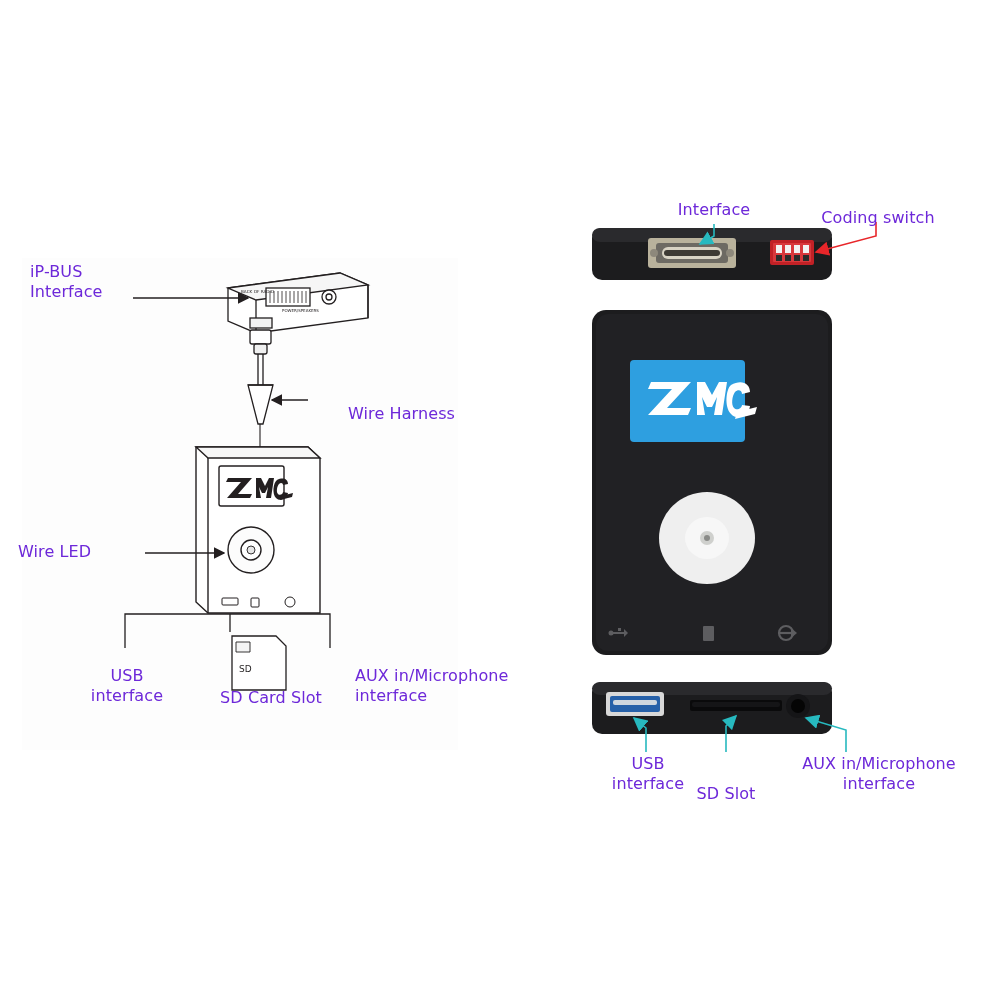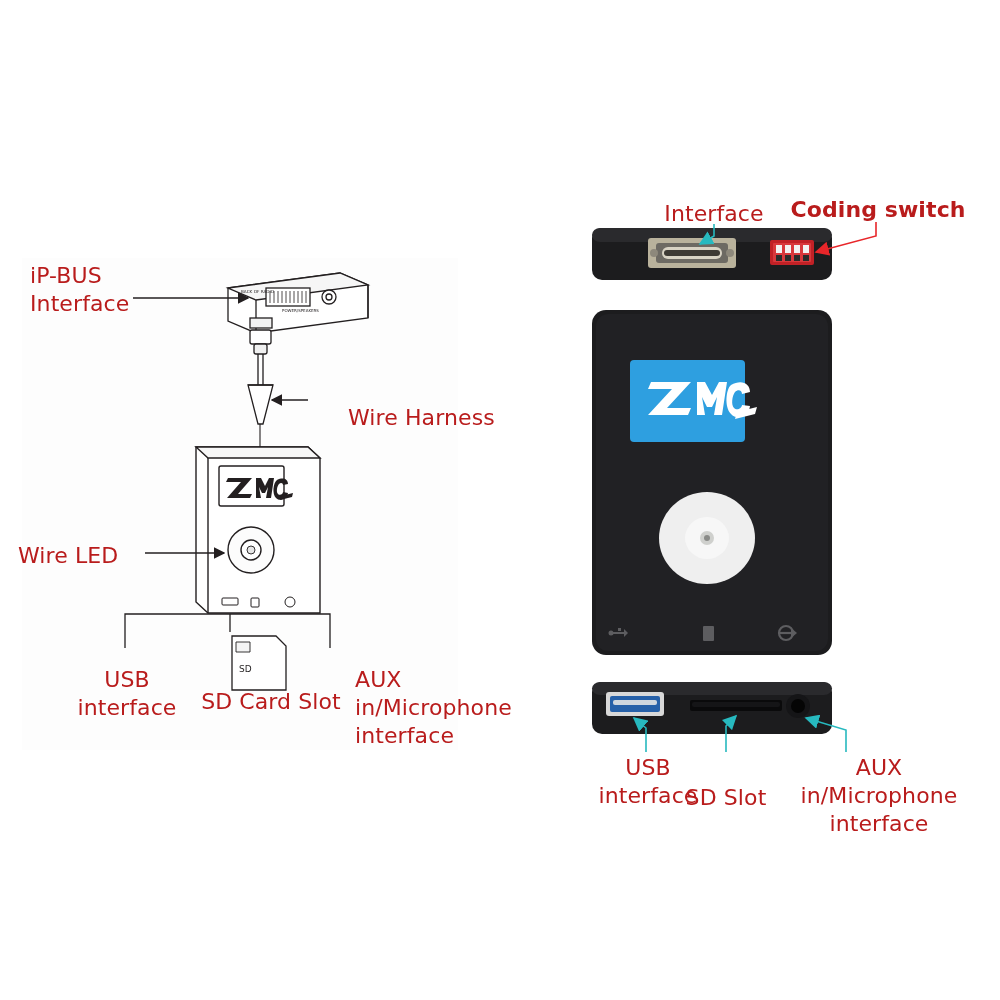--- a/index.html
+++ b/index.html
@@ -15,22 +15,22 @@
     overflow: hidden;
   }
   .stage {
     position: absolute;
     left: 0; top: 0;
     width: 1000px;
     height: 1000px;
   }
   .label {
     position: absolute;
-    color: #b91c1c;
-    font-size: 22px;
+    color: #6d28d9;
+    font-size: 16px;
     line-height: 1.28;
     white-space: pre-line;
     letter-spacing: 0.1px;
   }
   .label.center { text-align: center; }
   .label.right { text-align: left; }
   svg { display: block; }
   .diagram-svg {
     position: absolute;
     left: 0; top: 0;
@@ -233,21 +233,21 @@
   <div class="label center" style="left:75px; top:666px; width:104px;">USB
 interface</div>
 
   <div class="label center" style="left:198px; top:688px; width:146px;">SD Card Slot</div>
 
   <div class="label" style="left:355px; top:666px; width:180px;">AUX in/Microphone
 interface</div>
 
   <div class="label center" style="left:652px; top:200px; width:124px;">Interface</div>
 
-  <div class="label center" style="left:790px; top:196px; width:176px;font-weight:bold;">Coding switch</div>
+  <div class="label center" style="left:790px; top:208px; width:176px;">Coding switch</div>
 
   <div class="label center" style="left:596px; top:754px; width:104px;">USB
 interface</div>
 
   <div class="label center" style="left:676px; top:784px; width:100px;">SD Slot</div>
 
   <div class="label center" style="left:780px; top:754px; width:198px;">AUX in/Microphone
 interface</div>
 
 </div>

